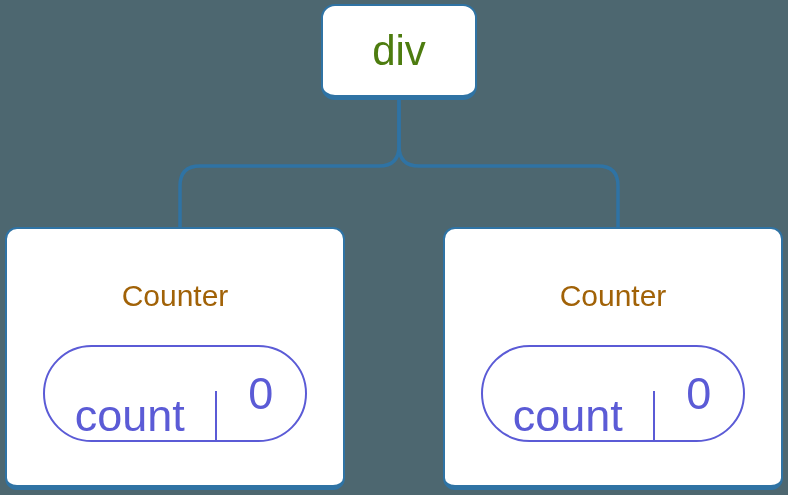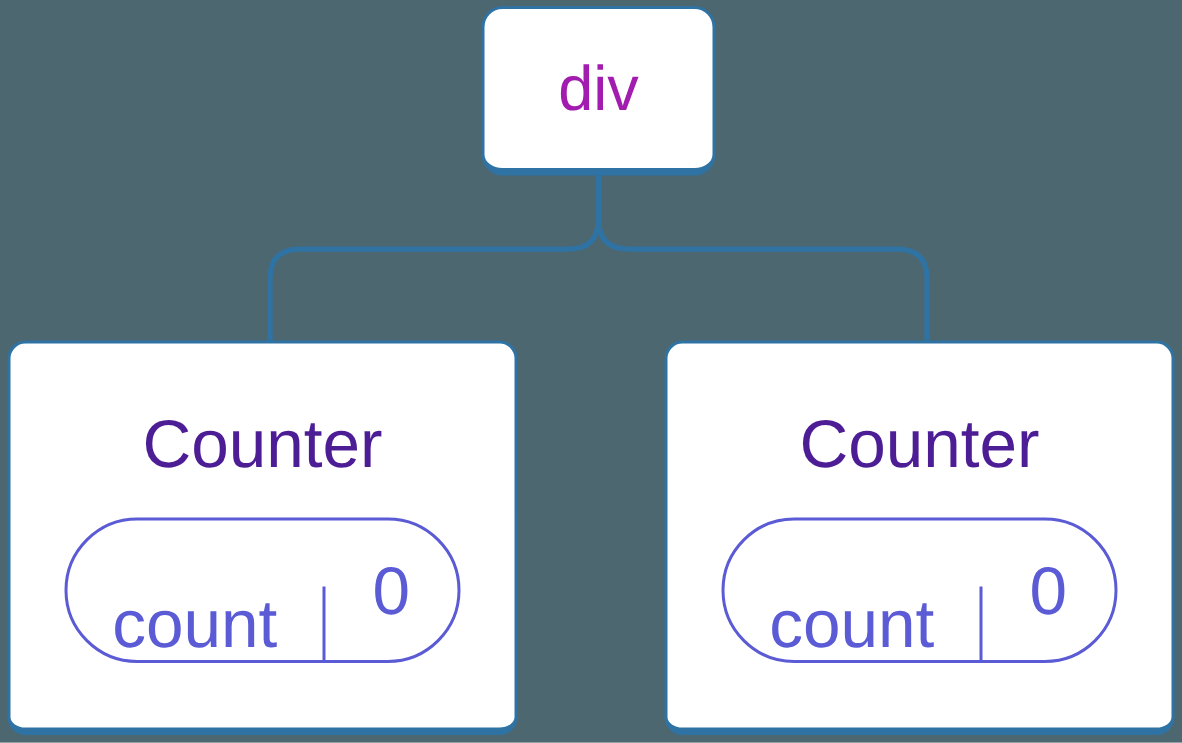--- a/index.html
+++ b/index.html
@@ -25,54 +25,54 @@
     fill: none;
     stroke: #2F73A4;
     stroke-width: 3.5;
   }
   .root-node {
     position: absolute;
     box-sizing: border-box;
     left: 321px;
     top: 4px;
     width: 156px;
-    height: 113px;
+    height: 96px;
     background: #FFFFFF;
     border: 2.5px solid #2F73A4;
     border-bottom-width: 5px;
     border-radius: 14px;
     display: flex;
     align-items: center;
     justify-content: center;
     font-size: 42px;
     font-weight: 500;
-    color: #a21caf;
+    color: #4d7c0f;
   }
   .card {
     position: absolute;
     box-sizing: border-box;
     top: 227px;
     width: 340px;
     height: 263px;
     background: #FFFFFF;
     border: 2.5px solid #2F73A4;
     border-bottom-width: 5px;
     border-radius: 12px;
     display: flex;
     flex-direction: column;
     align-items: center;
   }
   .card.left  { left: 5px; }
   .card.right { left: 443px; }
   .card-title {
     margin-top: 38px;
     line-height: 58px;
-    font-size: 45px;
+    font-size: 30px;
     font-weight: 500;
-    color: #4c1d95;
+    color: #a16207;
   }
   .state-pill {
     box-sizing: border-box;
     margin-top: 20px;
     width: 264px;
     height: 97px;
     border: 2px solid #5B5BD6;
     border-radius: 50px;
     display: flex;
     align-items: stretch;

